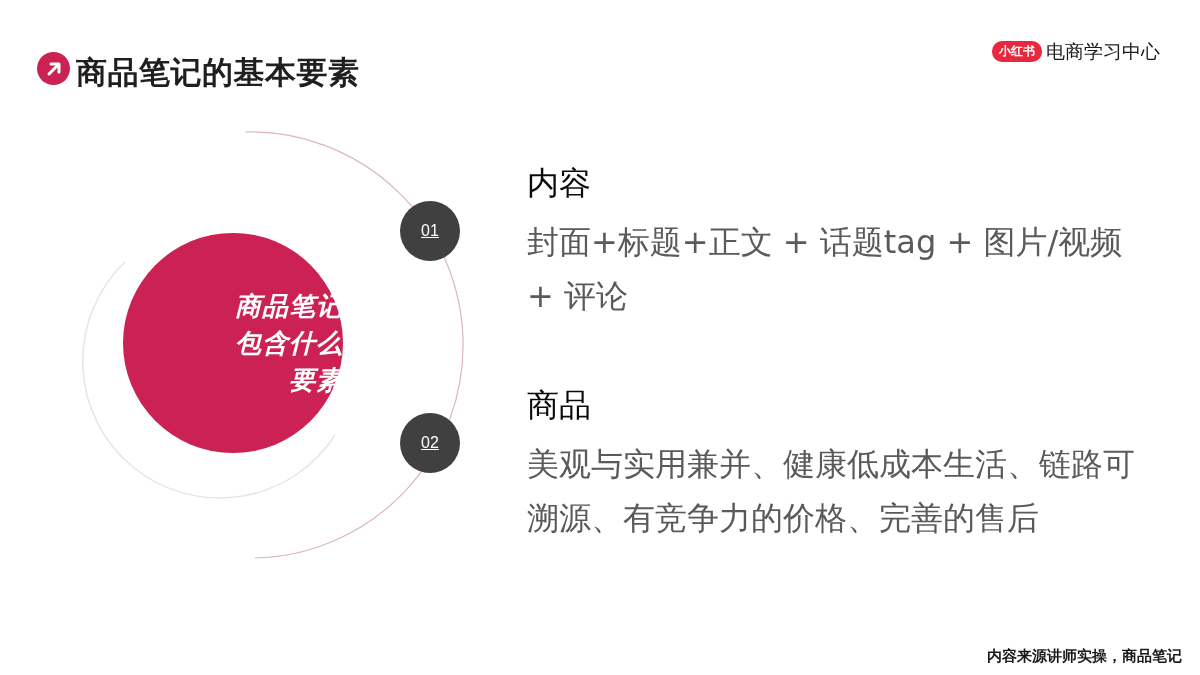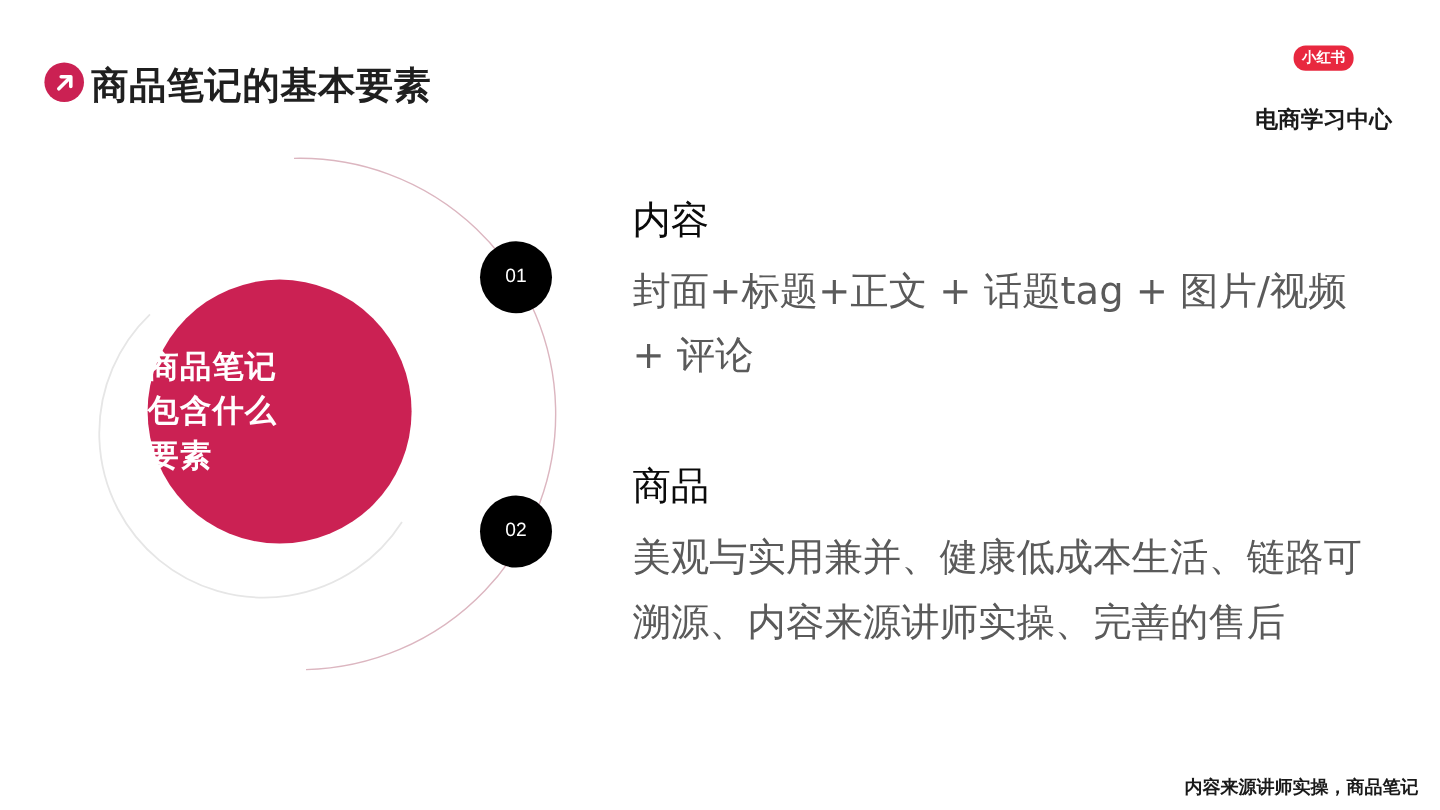--- a/index.html
+++ b/index.html
@@ -42,79 +42,79 @@
       line-height: 40px;
     }
     
     .brand {
       position: absolute;
       right: 40px;
       top: 38px;
       display: flex;
       align-items: center;
       gap: 4px;
-      flex-direction: column;
     }
     .brand-logo {
       background: #E8283F;
       color: #ffffff;
       font-size: 12px;
       font-weight: bold;
       border-radius: 10px;
       padding: 3px 7px;
       line-height: 15px;
     }
     .brand-text {
       font-size: 19px;
-      font-weight: bold;
+      font-weight: normal;
       color: #1a1a1a;
       line-height: 26px;
-      margin-top: 24px;
     }
     
     .diagram {
       position: absolute;
       left: 0;
       top: 0;
       width: 520px;
       height: 675px;
     }
     .diagram svg { position: absolute; left: 0; top: 0; }
     .center-circle {
       position: absolute;
       left: 123px;
       top: 233px;
       width: 220px;
       height: 220px;
       border-radius: 50%;
       background: #CB2153;
       display: flex;
       flex-direction: column;
-      align-items: flex-start;
+      align-items: flex-end;
       justify-content: center;
+      font-style: italic;
     }
     .center-line {
       color: #ffffff;
       font-size: 26px;
       font-weight: bold;
       line-height: 37px;
       letter-spacing: 1px;
     }
     .num-badge {
       position: absolute;
       width: 60px;
       height: 60px;
       border-radius: 50%;
-      background: #000000;
+      background: #404040;
       color: #ffffff;
       font-size: 16px;
       display: flex;
       align-items: center;
       justify-content: center;
       font-family: "Liberation Sans", sans-serif;
+      text-decoration: underline;
     }
     .badge-01 { left: 400px; top: 201px; }
     .badge-02 { left: 400px; top: 413px; }
 
     
     .section {
       position: absolute;
       left: 527px;
     }
     .section-heading {
@@ -185,17 +185,17 @@
 
   <div class="section sec-1">
     <div class="section-heading">内容</div>
     <div class="section-body">封面+标题+正文 + 话题tag + 图片/视频
 + 评论</div>
   </div>
 
   <div class="section sec-2">
     <div class="section-heading">商品</div>
     <div class="section-body">美观与实用兼并、健康低成本生活、链路可
-溯源、内容来源讲师实操、完善的售后</div>
+溯源、有竞争力的价格、完善的售后</div>
   </div>
 
   <div class="footer-note">内容来源讲师实操，商品笔记</div>
 </div>
 
 </body></html>

